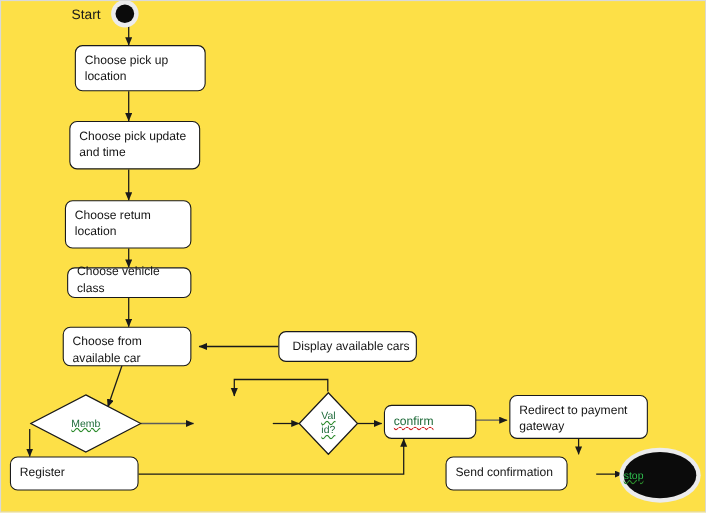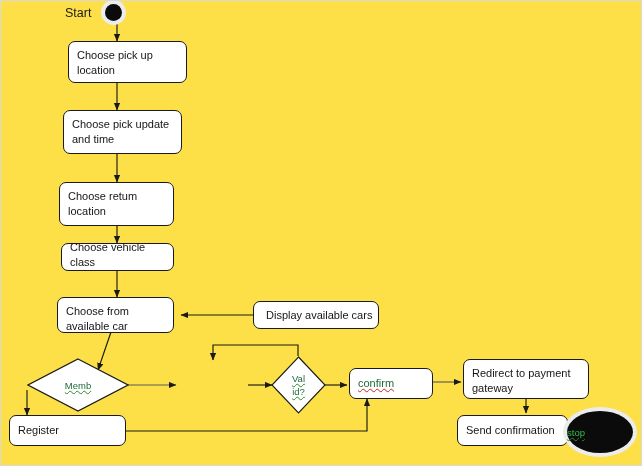--- a/index.html
+++ b/index.html
@@ -204,21 +204,21 @@
 
   <div class="node center" style="left:348px; top:367px; width:84px; height:31px;">
     <span class="spell">confirm</span>
   </div>
 
   <div class="node" style="left:462px; top:358px; width:126px; height:40px;">
     <span>Redirect to payment</span>
     <span class="line2">gateway</span>
   </div>
 
-  <div class="node center" style="left:456px; top:414px; width:111px; height:31px;">
+  <div class="node center" style="left:404px; top:414px; width:111px; height:31px;">
     <span>Send confirmation</span>
   </div>
 
   <div class="terminator" style="left:566px; top:410px; width:66px; height:42px;">
     <span class="tlabel">stop</span>
   </div>
 
 </div>
 
 </body></html>

